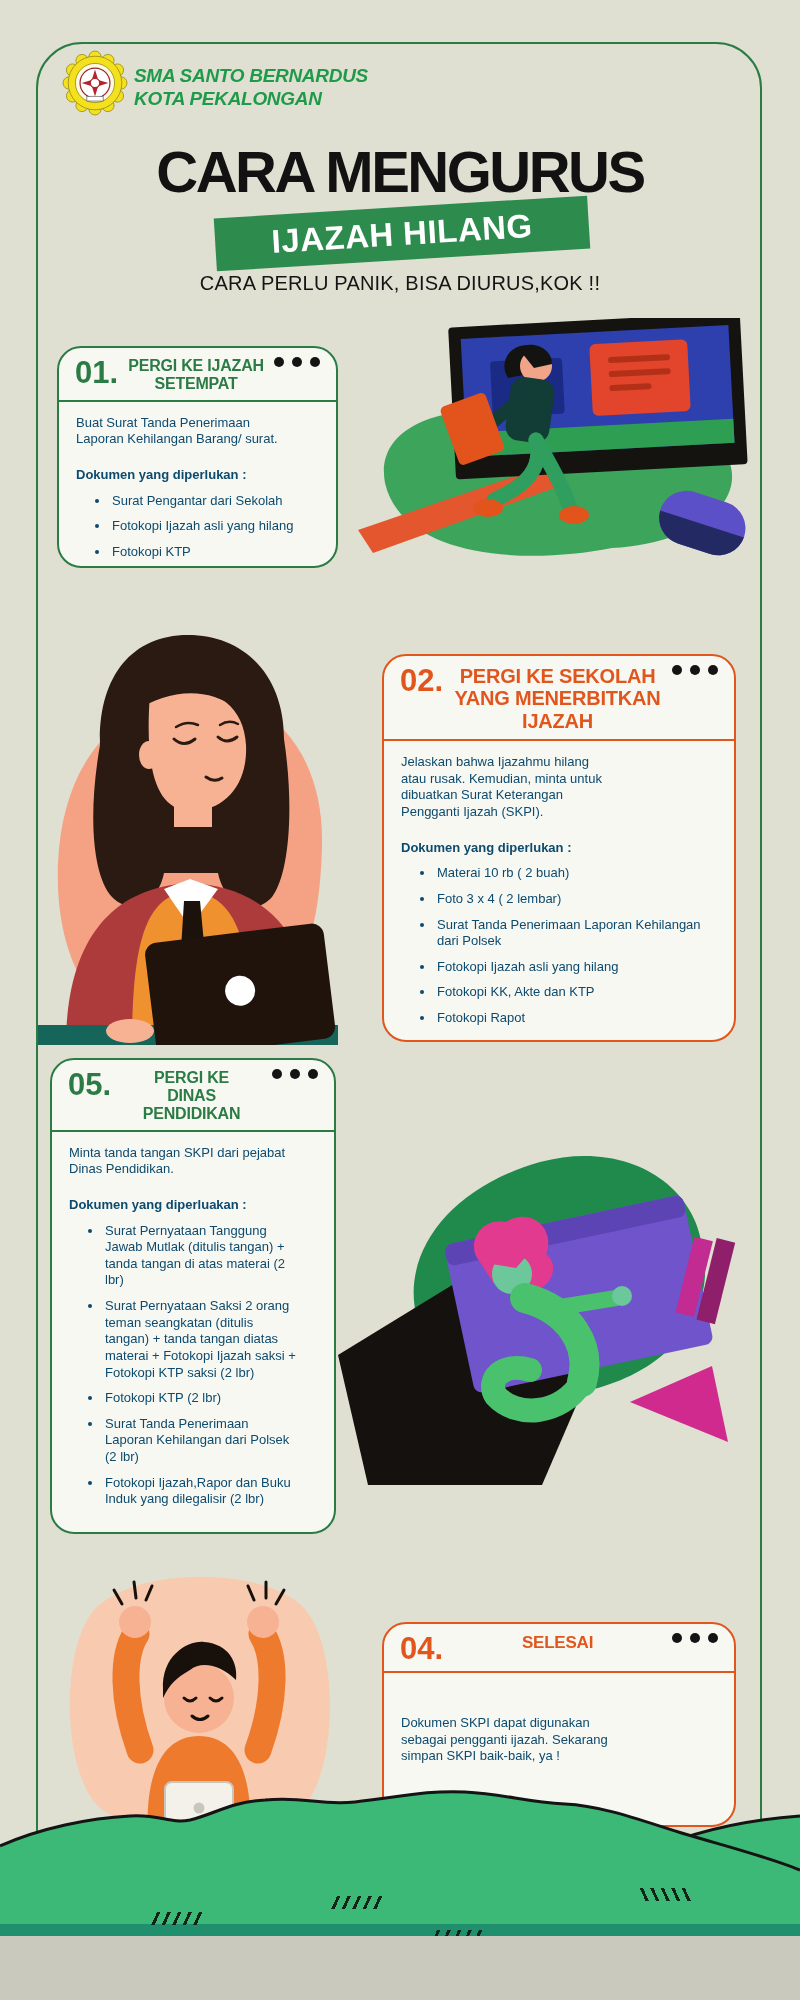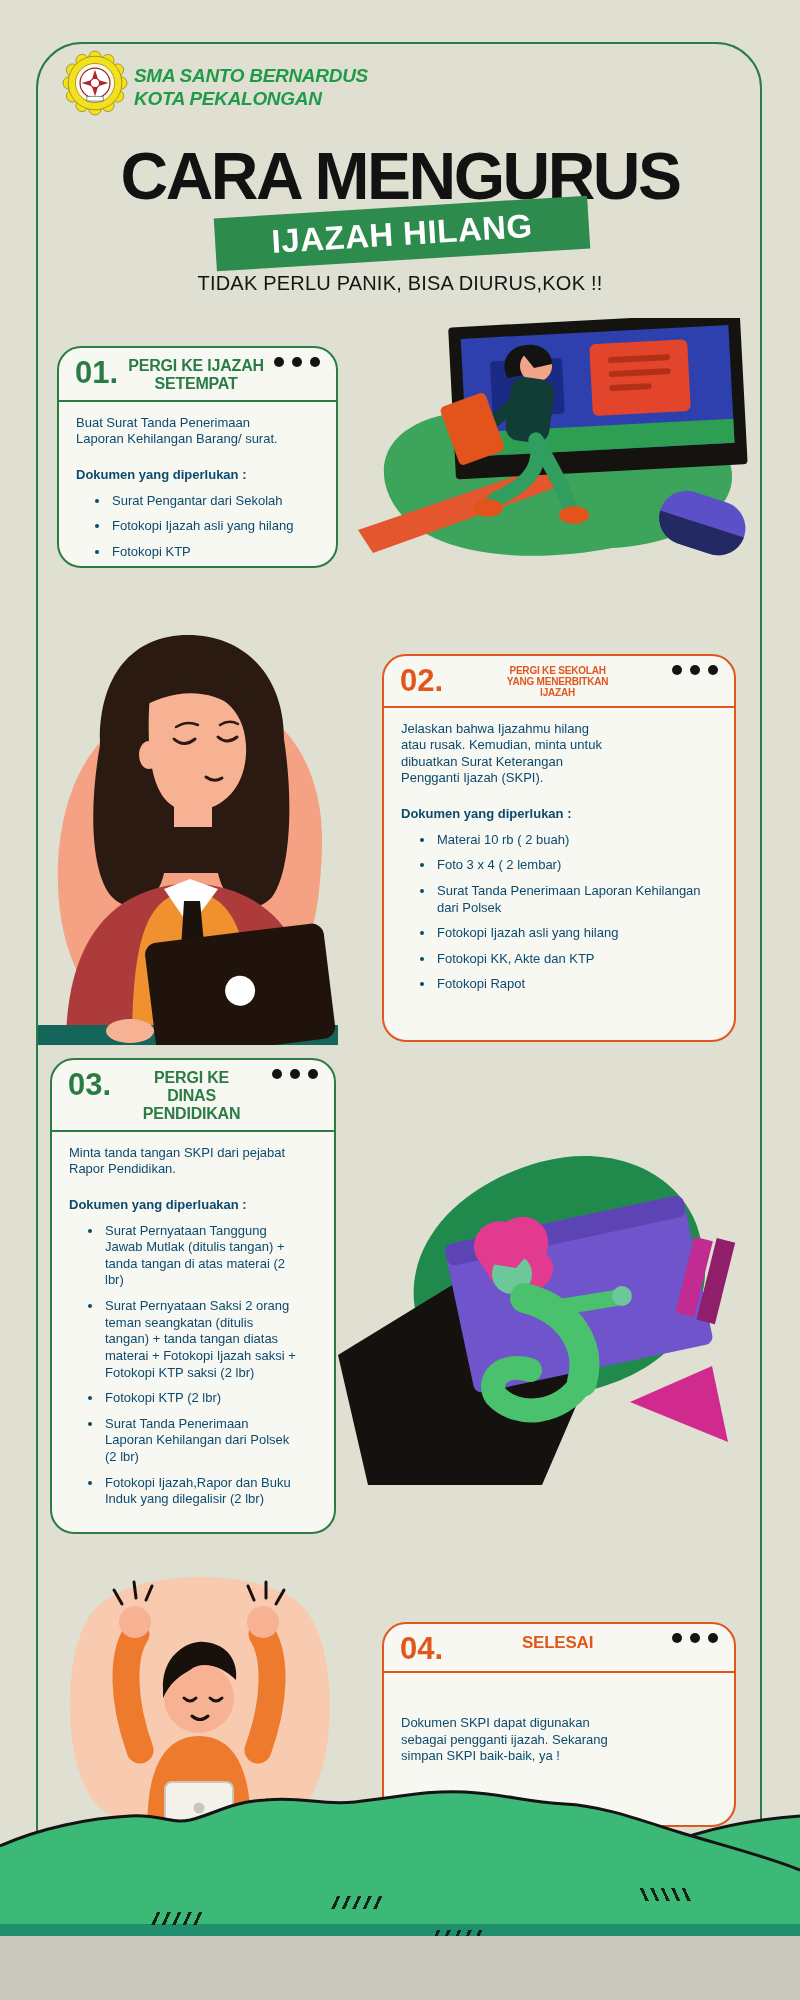--- a/index.html
+++ b/index.html
@@ -14,21 +14,21 @@
   }
   
   .logo { position:absolute; left:62px; top:50px; width:66px; height:66px; }
   .school-lines {
     position:absolute; left:134px; top:64px;
     font-weight:bold; font-style:italic; font-size:19px; line-height:1.22;
     color:#1f9a49; letter-spacing:-0.3px;
   }
   .main-title {
     position:absolute; left:0; top:138px; width:800px; text-align:center;
-    font-size:66px; font-weight:bold; letter-spacing:-2.5px; color:#121212;
+    font-size:58px; font-weight:bold; letter-spacing:-2.5px; color:#121212;
   }
   .banner {
     position:absolute; left:215px; top:207px; width:374px; height:53px;
     background:#2e8b4e; transform:rotate(-3.5deg);
     display:flex; align-items:center; justify-content:center;
   }
   .banner span { color:#ffffff; font-size:33px; font-weight:bold; letter-spacing:0.5px; }
   .subtitle {
     position:absolute; left:0; top:272px; width:800px; text-align:center;
     font-size:20px; letter-spacing:0.2px; color:#151515;
@@ -41,21 +41,21 @@
   .card.green { border-color:#2b7b45; }
   .card.orange { border-color:#e0561d; }
   .card-head { display:flex; align-items:flex-start; padding:9px 16px 7px 16px; }
   .step-num { font-size:31px; font-weight:bold; line-height:1; }
   .green .step-num, .green .card-title { color:#2b7b45; }
   .orange .step-num, .orange .card-title { color:#e0561d; }
   .card-title {
     flex:1; text-align:center; font-weight:bold; font-size:16px; line-height:1.12;
     white-space:pre-line; letter-spacing:-0.2px; padding:0 6px;
   }
-  .card.orange .card-title.small3 { font-size:10px; }
+  .card.orange .card-title.small3 { font-size:20px; }
   .dots { display:flex; gap:8px; }
   .dot { width:10px; height:10px; border-radius:50%; background:#141414; }
   .card-divider { border-top:2.5px solid; }
   .green .card-divider { border-color:#2b7b45; }
   .orange .card-divider { border-color:#e0561d; }
   .card-body { padding:13px 16px 16px 17px; font-size:13px; line-height:1.28; color:#0c4a6e; }
   .card-body.narrow { padding-right:28px; }
   .card-body.pad-top { padding-top:42px; }
   .intro { margin:0; white-space:pre-line; }
   .docs-label { margin:19px 0 1px 0; font-weight:bold; }
@@ -118,21 +118,21 @@
   </div>
   <div class="school-lines">
     <div>SMA SANTO BERNARDUS</div>
     <div>KOTA PEKALONGAN</div>
   </div>
 
   <h1 class="main-title" style="margin:0;">CARA MENGURUS</h1>
   <div class="banner">
     <span>IJAZAH HILANG</span>
   </div>
-  <div class="subtitle">TIDAK PERLU PANIK, BISA DIURUS,KOK !!</div>
+  <div class="subtitle">CARA PERLU PANIK, BISA DIURUS,KOK !!</div>
 
   <section class="card green" style="left:57px; top:346px; width:281px; height:222px;">
     <div class="card-head">
       <div class="step-num">01.</div>
       <div class="card-title">PERGI KE IJAZAH
 SETEMPAT</div>
       <div class="dots">
         <span class="dot"></span>
           <span class="dot"></span>
           <span class="dot"></span>
@@ -233,33 +233,33 @@
           <li>Surat Tanda Penerimaan Laporan Kehilangan dari Polsek</li>
           <li>Fotokopi Ijazah asli yang hilang</li>
           <li>Fotokopi KK, Akte dan KTP</li>
           <li>Fotokopi Rapot</li>
         </ul>
     </div>
   </section>
 
   <section class="card green" style="left:50px; top:1058px; width:286px; height:476px;">
     <div class="card-head">
-      <div class="step-num">03.</div>
+      <div class="step-num">05.</div>
       <div class="card-title">PERGI KE
 DINAS PENDIDIKAN</div>
       <div class="dots">
         <span class="dot"></span>
           <span class="dot"></span>
           <span class="dot"></span>
       </div>
     </div>
     <div class="card-divider"></div>
     <div class="card-body narrow">
       <p class="intro">Minta tanda tangan SKPI dari pejabat
-Rapor Pendidikan.</p>
+Dinas Pendidikan.</p>
       <p class="docs-label">Dokumen yang diperluakan :</p>
       <ul class="doc-list">
           <li>Surat Pernyataan Tanggung Jawab Mutlak (ditulis tangan) + tanda tangan di atas materai (2 lbr)</li>
           <li>Surat Pernyataan Saksi 2 orang teman seangkatan (ditulis tangan) + tanda tangan diatas materai + Fotokopi Ijazah saksi + Fotokopi KTP saksi (2 lbr)</li>
           <li>Fotokopi KTP (2 lbr)</li>
           <li>Surat Tanda Penerimaan Laporan Kehilangan dari Polsek (2 lbr)</li>
           <li>Fotokopi Ijazah,Rapor dan Buku Induk yang dilegalisir (2 lbr)</li>
         </ul>
     </div>
   </section>

